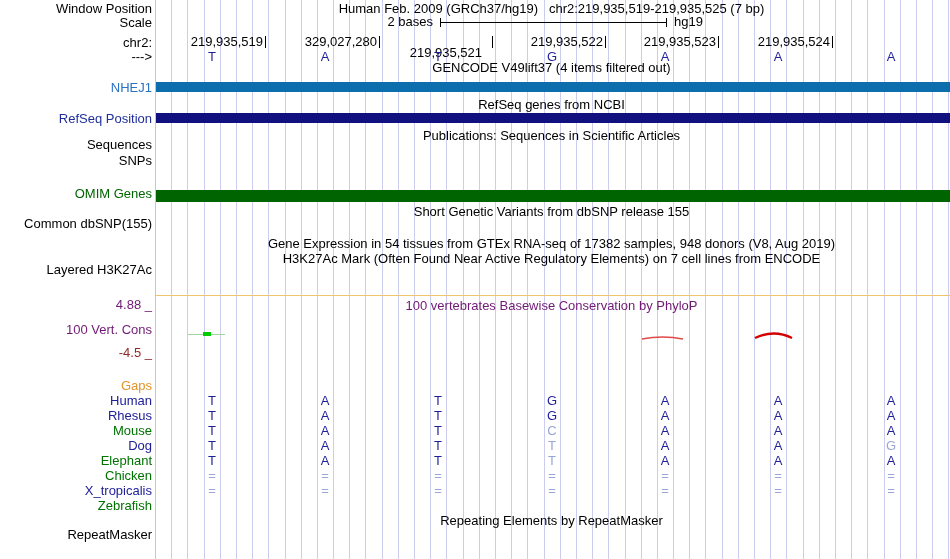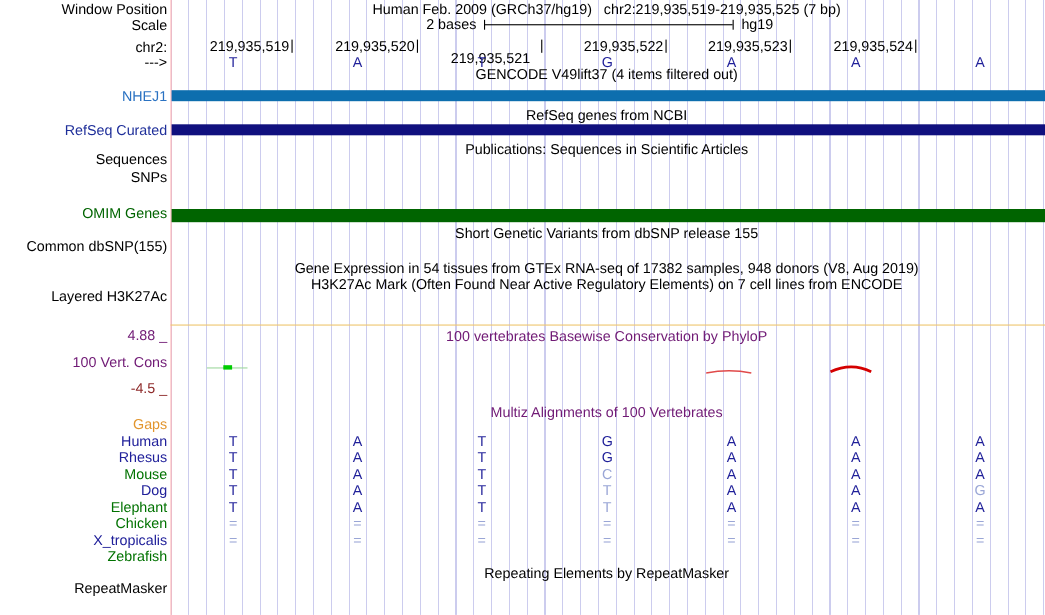--- a/index.html
+++ b/index.html
@@ -34,21 +34,21 @@
   <div id="gridlines"></div>
   <div id="leftedge"></div>
 
   <div class="title" style="top:2px">Human Feb. 2009 (GRCh37/hg19)   chr2:219,935,519-219,935,525 (7 bp)</div>
 
   <div class="lbl" style="top:2px">Window Position</div>
   <div class="lbl" style="top:16px">Scale</div>
   <div class="lbl" style="top:36px">chr2:</div>
   <div class="lbl" style="top:50px">---&gt;</div>
   <div class="lbl blue-link" style="top:81px">NHEJ1</div>
-  <div class="lbl navy-link" style="top:112px">RefSeq Curated</div>
+  <div class="lbl navy-link" style="top:112px">RefSeq Position</div>
   <div class="lbl" style="top:138px">Sequences</div>
   <div class="lbl" style="top:154px">SNPs</div>
   <div class="lbl green-text" style="top:187px">OMIM Genes</div>
   <div class="lbl" style="top:217px">Common dbSNP(155)</div>
   <div class="lbl" style="top:263px">Layered H3K27Ac</div>
   <div class="lbl blue-title" style="top:298px">4.88 _</div>
   <div class="lbl blue-title" style="top:323px">100 Vert. Cons</div>
   <div class="lbl darkred-text" style="top:346px">-4.5 _</div>
   <div class="lbl orange-text" style="top:379px">Gaps</div>
   <div class="lbl" style="top:528px">RepeatMasker</div>
@@ -63,35 +63,34 @@
   <div class="bar" style="top:113px;height:10px;background:#10107e"></div>
   <div class="bar" style="top:190px;height:12px;background:#006400"></div>
 
   <div class="title" style="top:61px">GENCODE V49lift37 (4 items filtered out)</div>
   <div class="title" style="top:98px">RefSeq genes from NCBI</div>
   <div class="title" style="top:129px">Publications: Sequences in Scientific Articles</div>
   <div class="title" style="top:205px">Short Genetic Variants from dbSNP release 155</div>
   <div class="title" style="top:237px">Gene Expression in 54 tissues from GTEx RNA-seq of 17382 samples, 948 donors (V8, Aug 2019)</div>
   <div class="title" style="top:252px">H3K27Ac Mark (Often Found Near Active Regulatory Elements) on 7 cell lines from ENCODE</div>
   <div class="title blue-title" style="top:299px">100 vertebrates Basewise Conservation by PhyloP</div>
-  <div class="title blue-title" style="top:368px">Multiz Alignments of 100 Vertebrates</div>
   <div class="title" style="top:514px">Repeating Elements by RepeatMasker</div>
 
   <div style="position:absolute;left:155px;top:295px;width:795px;height:1px;background:#eec56e"></div>
   <div style="position:absolute;left:188px;top:334px;width:37px;height:1px;background:#9ed89e"></div>
   <div style="position:absolute;left:203px;top:332px;width:8px;height:4px;background:#00cc00"></div>
   <svg class="overlay">
     <path d="M642,339 Q663,335 683,339" fill="none" stroke="#e04a4a" stroke-width="1.4"></path>
     <path d="M755,338 Q774,329 792,338" fill="none" stroke="#d40000" stroke-width="2.4"></path>
   </svg>
 
   <div id="generated">
       <div style="position: absolute; line-height: 13px; right: 687px; top: 35px; white-space: nowrap;">219,935,519</div>
       <div style="position: absolute; line-height: 13px; left: 265px; top: 36px; width: 1px; height: 12px; background: rgb(0, 0, 0);"></div>
-      <div style="position: absolute; line-height: 13px; right: 573px; top: 35px; white-space: nowrap;">219,935,520</div>
+      <div style="position: absolute; line-height: 13px; right: 573px; top: 35px; white-space: nowrap;">329,027,280</div>
       <div style="position: absolute; line-height: 13px; left: 379px; top: 36px; width: 1px; height: 12px; background: rgb(0, 0, 0);"></div>
       <div style="position: absolute; line-height: 13px; right: 468px; top: 35px; white-space: nowrap; margin-top: 11px;">219,935,521</div>
       <div style="position: absolute; line-height: 13px; left: 492px; top: 36px; width: 1px; height: 12px; background: rgb(0, 0, 0);"></div>
       <div style="position: absolute; line-height: 13px; right: 347px; top: 35px; white-space: nowrap;">219,935,522</div>
       <div style="position: absolute; line-height: 13px; left: 605px; top: 36px; width: 1px; height: 12px; background: rgb(0, 0, 0);"></div>
       <div style="position: absolute; line-height: 13px; right: 234px; top: 35px; white-space: nowrap;">219,935,523</div>
       <div style="position: absolute; line-height: 13px; left: 718px; top: 36px; width: 1px; height: 12px; background: rgb(0, 0, 0);"></div>
       <div style="position: absolute; line-height: 13px; right: 120px; top: 35px; white-space: nowrap;">219,935,524</div>
       <div style="position: absolute; line-height: 13px; left: 832px; top: 36px; width: 1px; height: 12px; background: rgb(0, 0, 0);"></div>
       <div style="position: absolute; line-height: 13px; left: 192px; top: 50px; width: 40px; text-align: center; color: rgb(31, 31, 153);">T</div>

